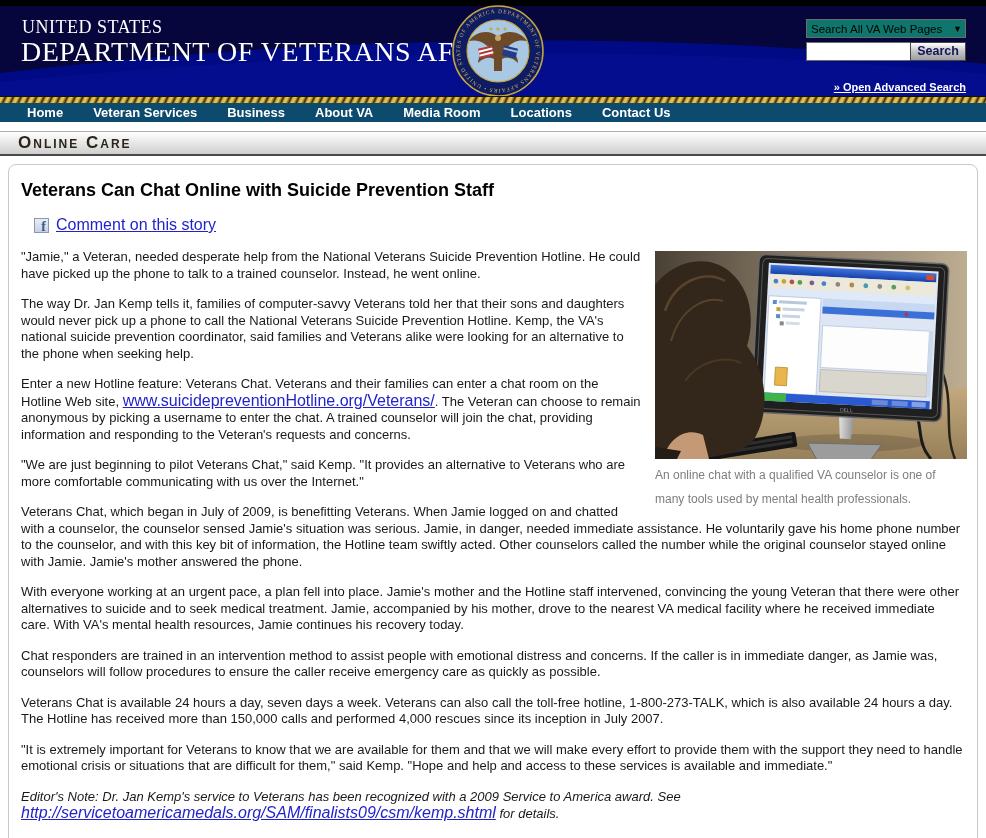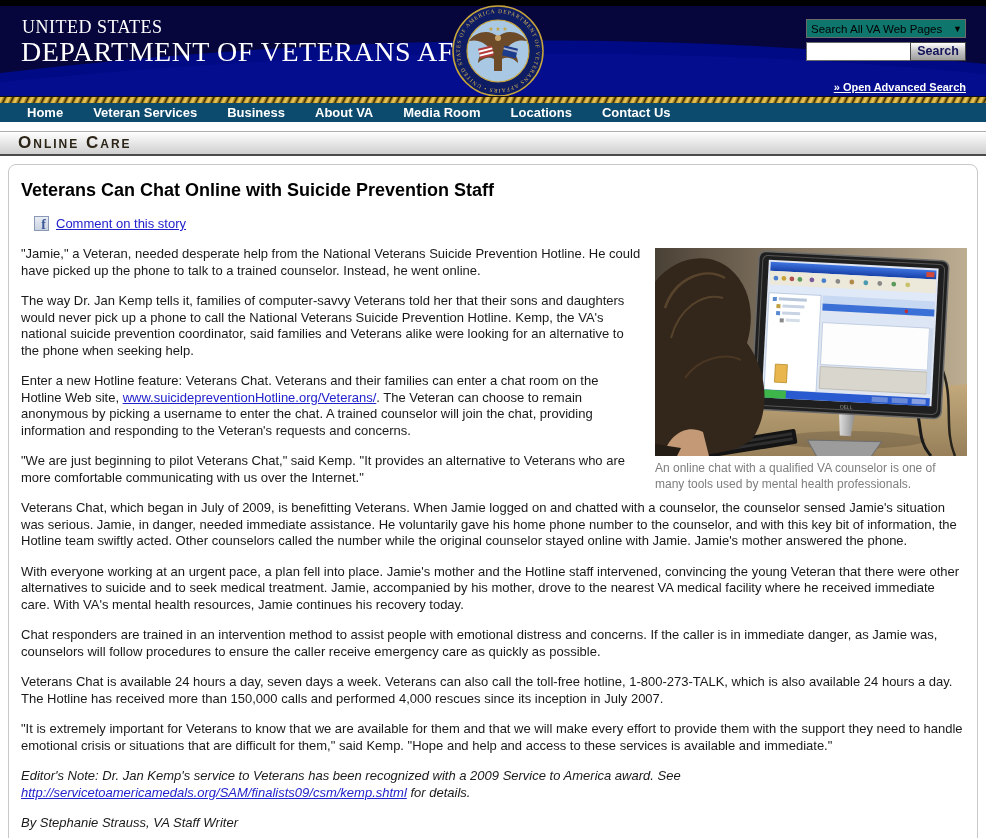--- a/index.html
+++ b/index.html
@@ -72,25 +72,25 @@
   .article-title { font-size:18px; font-weight:bold; color:#000; margin:5px 0 15px 2px; }
   .comment-row { display:flex; align-items:center; gap:7px; margin:0 0 15px 15px; }
   .fb-icon {
     width:15px; height:15px; background:linear-gradient(#e9edf4,#c9d2e1);
     border:1px solid #8a97b5; position:relative; flex:0 0 auto;
   }
   .fb-icon span {
     position:absolute; right:2px; bottom:-3px; color:#3b5998; font-weight:bold;
     font-family:"Liberation Serif", serif; font-size:14px;
   }
-  a.link, .comment-link { color:#2222cc; text-decoration:underline; font-size:13px; cursor:pointer; }
+  a.link, .comment-link { color:#2222cc; text-decoration:underline; font-size:16px; cursor:pointer; }
 
   .figure { float:right; width:312px; margin:2px 0 6px 14px; }
   .photo { width:312px; height:208px; display:block; }
-  .caption { font-size:12px; color:#7e7e7e; line-height:16px; margin-top:4px; }
+  .caption { font-size:12px; color:#7e7e7e; line-height:24px; margin-top:4px; }
 
   .article { color:#191919; }
   .article p { font-size:13px; line-height:16.5px; margin:0 0 14px 2px; }
   .editor-note, .byline { font-style:italic; }
   .byline { margin-top:16px; }
 </style>
 </head>
 <body>
 
 <div class="banner">

